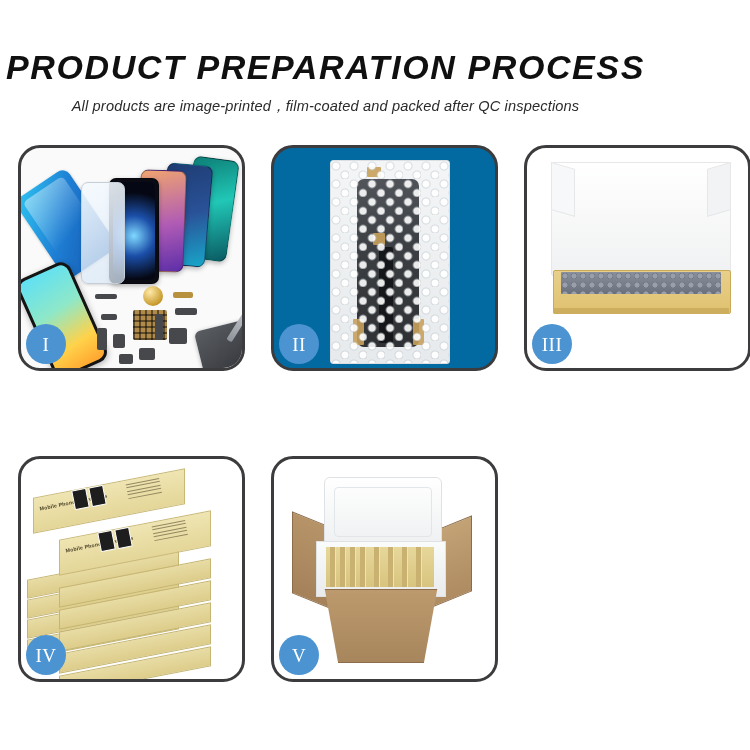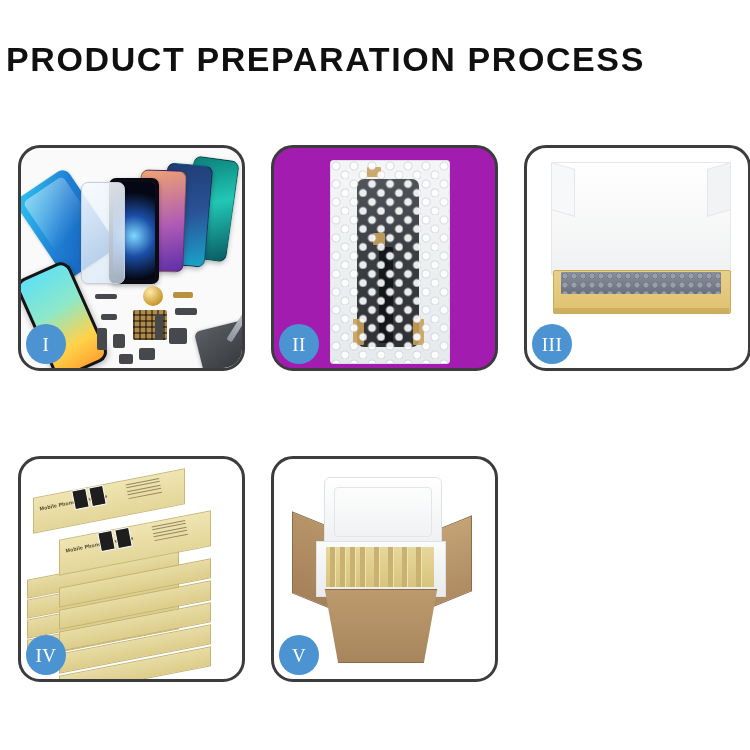--- a/index.html
+++ b/index.html
@@ -18,23 +18,24 @@
   .page {
     width: 750px;
     height: 750px;
     position: relative;
     background: #ffffff;
   }
 
   
   .header {
     position: absolute;
-    top: 0; left: 0;
+    top: 8px; left: 0;
     width: 651px;
     text-align: center;
+    font-style: italic;
   }
   .title {
     margin: 0;
     padding-top: 42px;
     font-size: 34px;
     font-weight: 700;
     letter-spacing: 1.6px;
     line-height: 1.05;
     color: #101010;
     font-family: "Liberation Sans", sans-serif;
@@ -171,21 +172,21 @@
     border-radius:6px; transform:rotate(-14deg);
     box-shadow:0 1px 4px rgba(0,0,0,.3);
   }
   .p1 .tool {
     position:absolute; left:142px; top:14px; width:6px; height:42px;
     background:linear-gradient(180deg,#cfd3d8,#8e939a);
     transform:rotate(32deg); border-radius:2px;
   }
 
   
-  .p2 { background:#a21caf; }
+  .p2 { background:#0369a1; }
   .p2 .bag {
     position:absolute; left:56px; top:12px; width:118px; height:202px;
     background:linear-gradient(180deg,#f3f5f6,#e7eaec);
     border:1px solid #dcdfe2;
     border-radius:3px;
     overflow:hidden;
   }
   .p2 .bubbles {
     position:absolute; inset:0;
     background-image:
@@ -360,20 +361,21 @@
   .p6 .tab1 { left:44px; top:86px; width:14px; height:18px; }
   .p6 .tab2 { left:48px; top:160px; width:14px; height:18px; }
 </style>
 </head>
 <body>
 
 <div class="page">
 
   <div class="header">
     <h1 class="title">PRODUCT PREPARATION PROCESS</h1>
+    <p class="subtitle">All products are image-printed，film-coated and packed after QC inspections</p>
   </div>
 
   <div class="grid">
 
     <div class="panel p1">
       <div class="photo">
         <div class="sheet"></div>
         <div class="fan">
           <div class="ph ph-a"></div>
           <div class="ph ph-b"></div>

